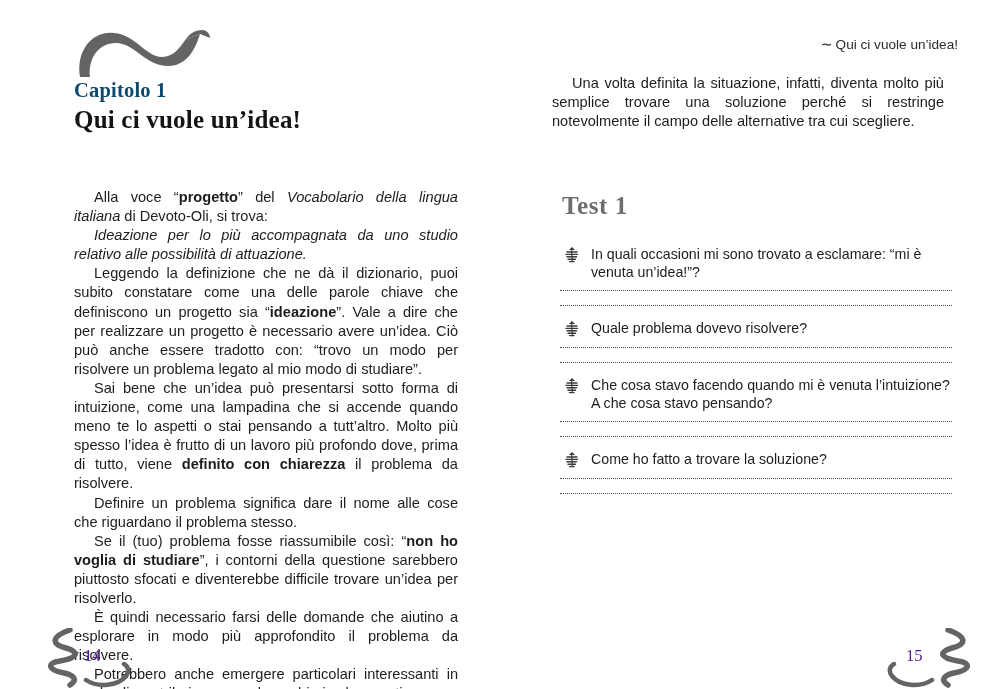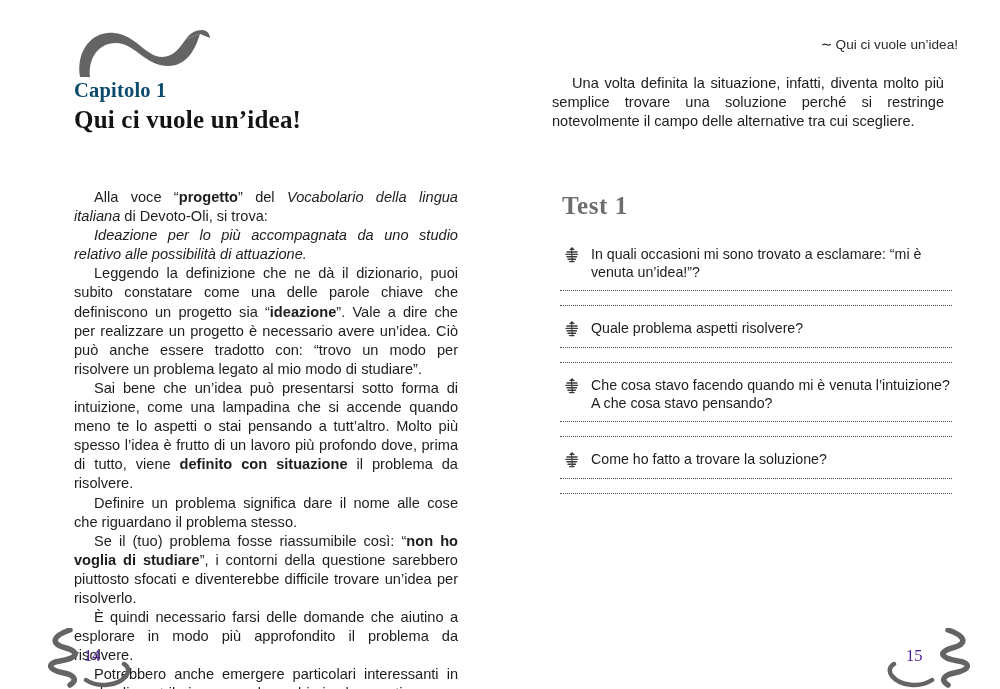--- a/index.html
+++ b/index.html
@@ -214,21 +214,21 @@
     <div class="chapter-block">
       <div class="chapter-kicker">Capitolo 1</div>
       <div class="chapter-title">Qui ci vuole un’idea!</div>
     </div>
 
     <div class="body-col-left">
       <div>
           <p class="bp"><span>Alla voce “</span><span class="b">progetto</span><span>” del </span><span class="i">Vocabolario della lingua italiana</span><span> di Devoto-Oli, si trova:</span></p>
           <p class="bp quote"><span class="i">Ideazione per lo più accompagnata da uno studio relativo alle possibilità di attuazione.</span></p>
           <p class="bp"><span>Leggendo la definizione che ne dà il dizionario, puoi subito constatare come una delle parole chiave che definiscono un progetto sia “</span><span class="b">ideazione</span><span>”. Vale a dire che per realizzare un progetto è necessario avere un’idea. Ciò può anche essere tradotto con: “trovo un modo per risolvere un problema legato al mio modo di studiare”.</span></p>
-          <p class="bp"><span>Sai bene che un’idea può presentarsi sotto forma di intuizione, come una lampadina che si accende quando meno te lo aspetti o stai pensando a tutt’altro. Molto più spesso l’idea è frutto di un lavoro più profondo dove, prima di tutto, viene </span><span class="b">definito con situazione</span><span> il problema da risolvere.</span></p>
+          <p class="bp"><span>Sai bene che un’idea può presentarsi sotto forma di intuizione, come una lampadina che si accende quando meno te lo aspetti o stai pensando a tutt’altro. Molto più spesso l’idea è frutto di un lavoro più profondo dove, prima di tutto, viene </span><span class="b">definito con chiarezza</span><span> il problema da risolvere.</span></p>
           <p class="bp"><span>Definire un problema significa dare il nome alle cose che riguardano il problema stesso.</span></p>
           <p class="bp"><span>Se il (tuo) problema fosse riassumibile così: “</span><span class="b">non ho voglia di studiare</span><span>”, i contorni della questione sarebbero piuttosto sfocati e diventerebbe difficile trovare un’idea per risolverlo.</span></p>
           <p class="bp"><span>È quindi necessario farsi delle domande che aiutino a esplorare in modo più approfondito il problema da risolvere.</span></p>
           <p class="bp"><span>Potrebbero anche emergere particolari interessanti in grado di contribuire non solo a chiarire la questione, ma anche a scioglierla.</span></p>
         </div>
     </div>
 
     <div class="footer-left">
       <svg viewBox="0 0 130 60" width="130" height="60" xmlns="http://www.w3.org/2000/svg">
         <path d="M30 2 C 12 8, 10 16, 26 20 C 40 24, 38 30, 20 33 C 6 35, 8 42, 24 45 C 34 47, 38 52, 30 57" fill="none" stroke="#646464" stroke-width="5.5" stroke-linecap="round"></path>
@@ -268,21 +268,21 @@
               <div class="dot-rule"></div>
             </div>
           </div>
           <div class="q-item">
             <div class="q-row">
               <span class="q-icon"><svg viewBox="0 0 22 18" width="22" height="18" xmlns="http://www.w3.org/2000/svg">
                   <path d="M11 1 L14 4 L8 4 Z" fill="#3a3a3a"></path>
                   <path d="M6 6 H16 M5 8.4 H16.5 M6 10.8 H15.5 M7 13.2 H14.5 M8.5 15.6 H13" stroke="#3a3a3a" stroke-width="1.4" stroke-linecap="round"></path>
                   <path d="M10.6 4 L11.4 16" stroke="#3a3a3a" stroke-width="1.1"></path>
                 </svg></span>
-              <span class="q-text">Quale problema aspetti risolvere?</span>
+              <span class="q-text">Quale problema dovevo risolvere?</span>
             </div>
             <div class="q-lines">
               <div class="dot-rule"></div>
               <div class="dot-rule"></div>
             </div>
           </div>
           <div class="q-item">
             <div class="q-row">
               <span class="q-icon"><svg viewBox="0 0 22 18" width="22" height="18" xmlns="http://www.w3.org/2000/svg">
                   <path d="M11 1 L14 4 L8 4 Z" fill="#3a3a3a"></path>

